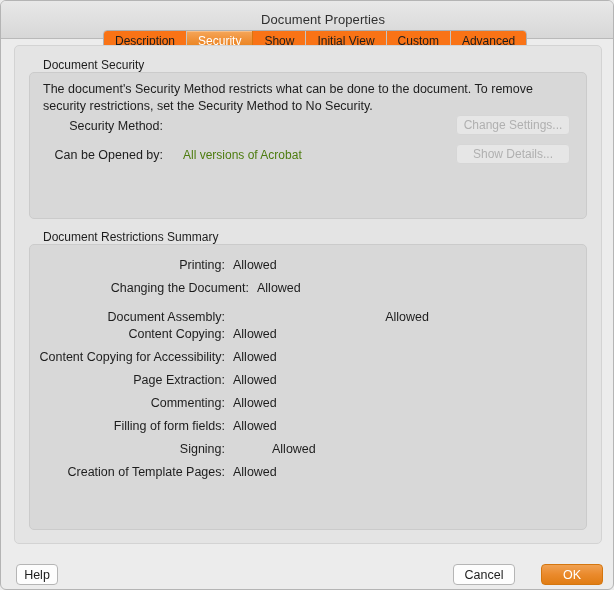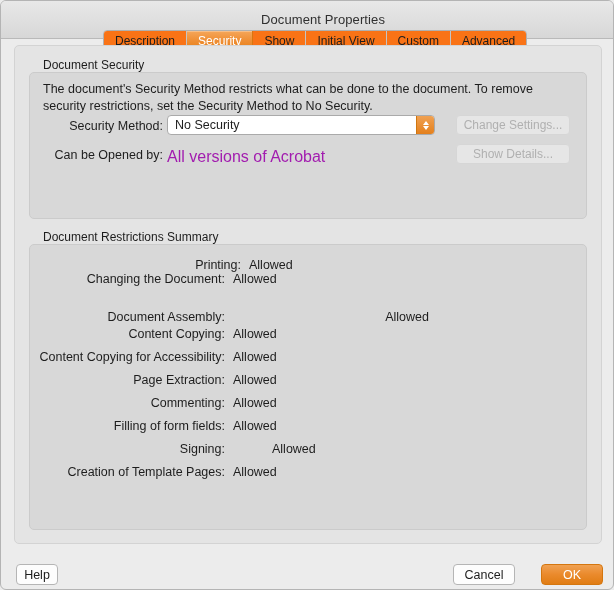--- a/index.html
+++ b/index.html
@@ -158,23 +158,23 @@
   .chev {
     width: 0; height: 0;
     border-left: 3.5px solid transparent;
     border-right: 3.5px solid transparent;
   }
   .chev.up   { border-bottom: 4px solid #ffffff; }
   .chev.down { border-top: 4px solid #ffffff; }
 
   .value-text {
     position: absolute;
-    left: 166px;
-    font-size: 16px;
-    color: #a21caf;
+    left: 182px;
+    font-size: 12px;
+    color: #4d7c0f;
   }
   #opened-by-value { top: 147px; }
 
   
   .btn-disabled {
     position: absolute;
     left: 455px;
     width: 114px;
     height: 20px;
     background: #e6e6e6;
@@ -253,42 +253,35 @@
 
   <div class="content-panel"></div>
 
   <div class="group-label" id="security-label">Document Security</div>
   <div class="group-box" id="security-box"></div>
 
   <div class="desc-text">The document's Security Method restricts what can be done to the document. To remove security restrictions, set the Security Method to No Security.</div>
 
   <div class="field-label" id="security-method-label">Security Method:</div>
 
-  <div class="combo">
-    <span class="combo-value">No Security</span>
-    <span class="combo-stepper">
-      <span class="chev up"></span>
-      <span class="chev down"></span>
-    </span>
-  </div>
 
   <div class="field-label" id="opened-by-label">Can be Opened by:</div>
   <div class="value-text" id="opened-by-value">All versions of Acrobat</div>
 
   <div class="btn-disabled" id="show-details-button">Show Details...</div>
   <div class="btn-disabled" id="change-settings-button">Change Settings...</div>
 
   <div class="group-label" id="restrictions-label">Document Restrictions Summary</div>
   <div class="group-box" id="restrictions-box"></div>
   <div id="restrictions-rows">
-      <div class="restriction-row" style="top: 252px; padding-left: 16px;">
+      <div class="restriction-row" style="top: 252px;">
         <span class="restriction-label">Printing:</span>
         <span class="restriction-value">Allowed</span>
       </div>
-      <div class="restriction-row" style="top: 266px;">
+      <div class="restriction-row" style="top: 275px; margin-left: 24px;">
         <span class="restriction-label">Changing the Document:</span>
         <span class="restriction-value">Allowed</span>
       </div>
       <div class="restriction-row" style="top: 304px; justify-content: space-between;">
         <span class="restriction-label">Document Assembly:</span>
         <span class="restriction-value">Allowed</span>
       </div>
       <div class="restriction-row" style="top: 321px;">
         <span class="restriction-label">Content Copying:</span>
         <span class="restriction-value">Allowed</span>

